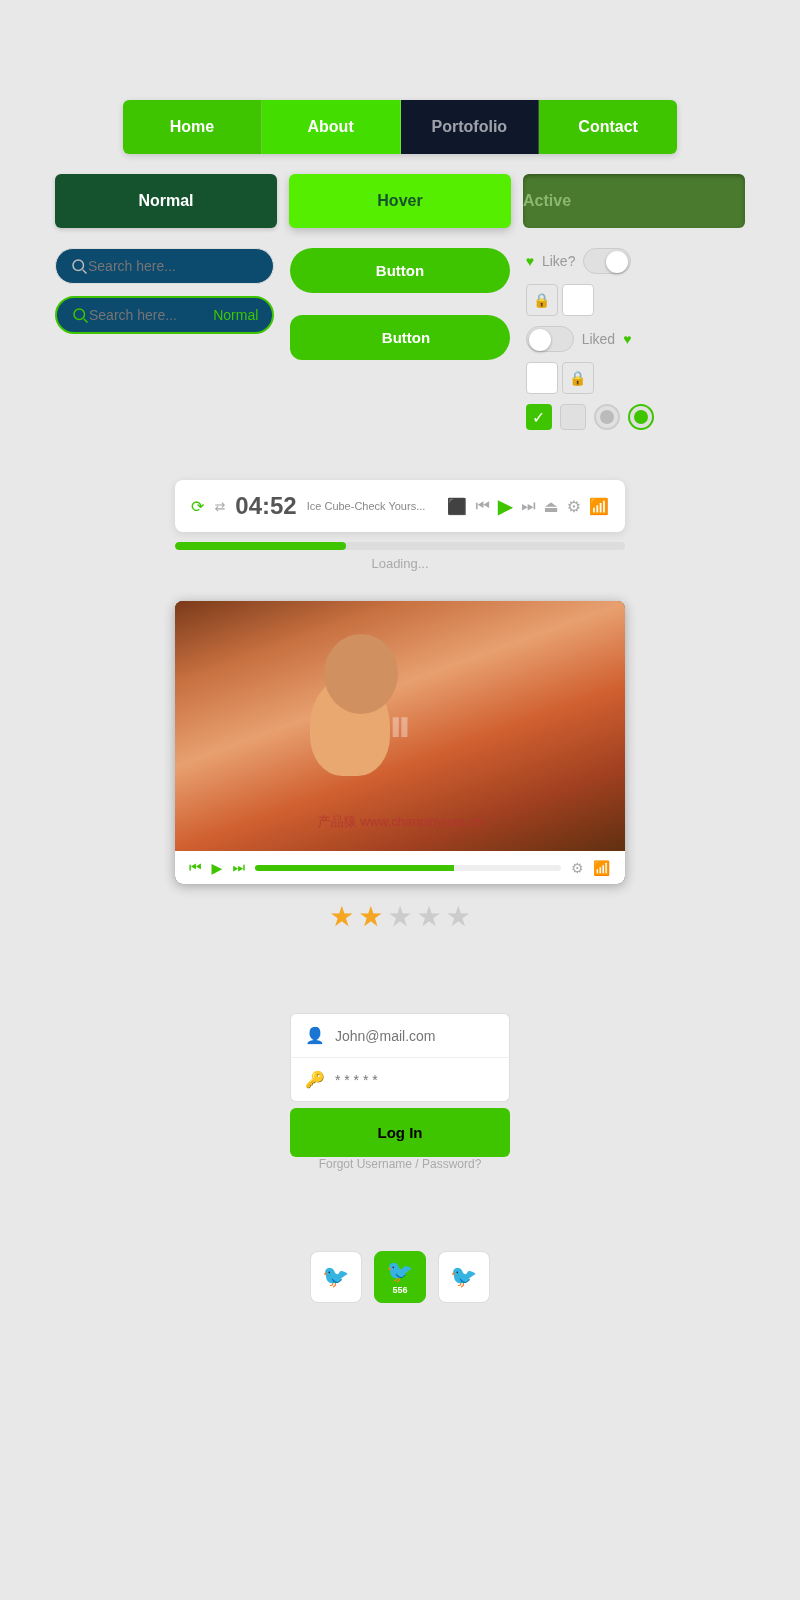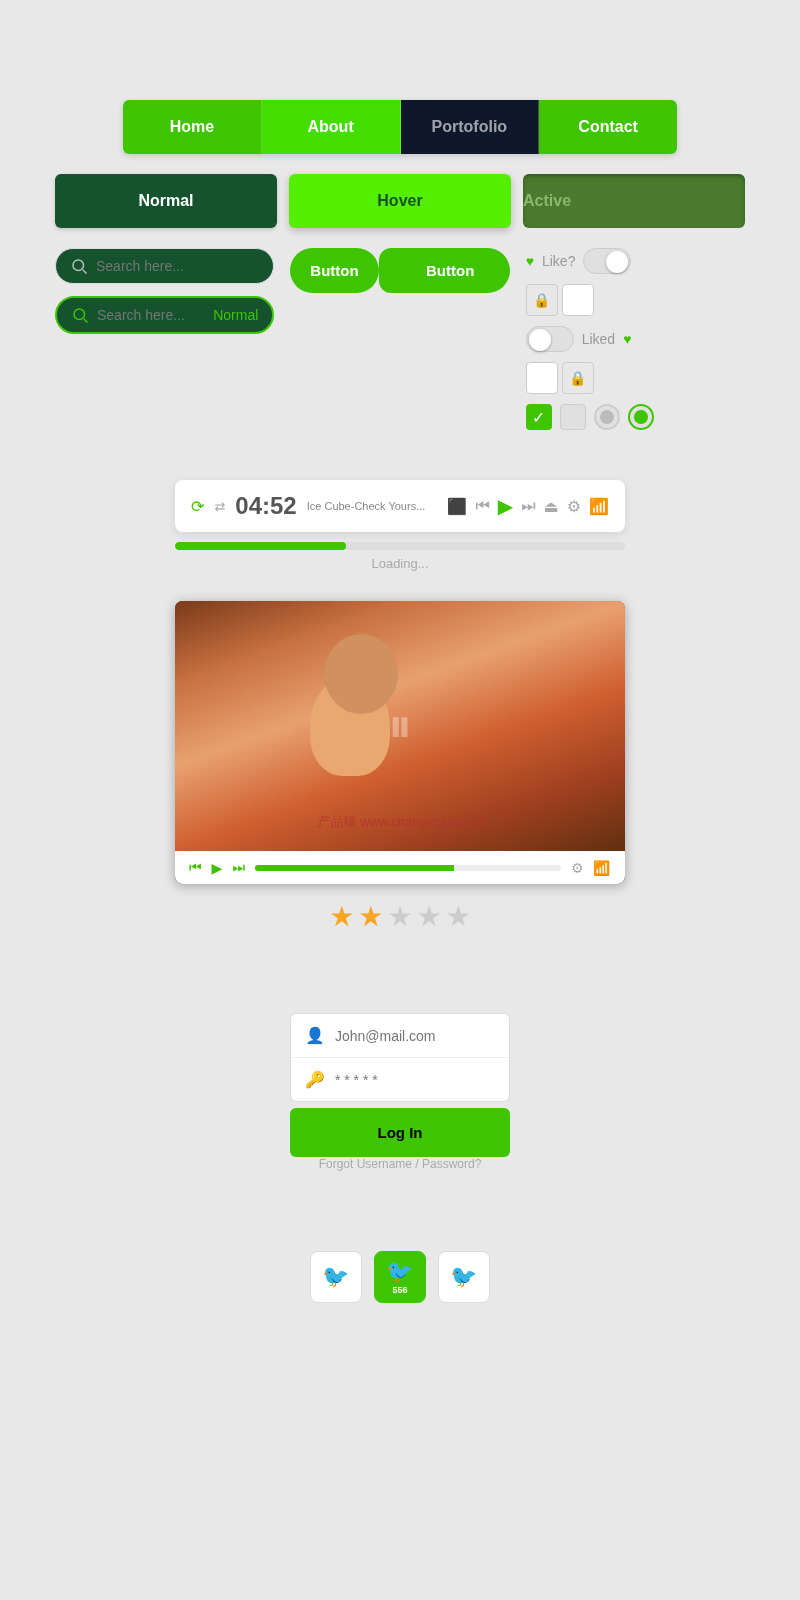--- a/index.html
+++ b/index.html
@@ -102,25 +102,24 @@
     
     .search-col {
       display: flex;
       flex-direction: column;
       gap: 12px;
       flex: 1;
     }
     .search-box {
       display: flex;
       align-items: center;
-      background: #14532d;
+      background: #0c4a6e;
       border: 1px solid #ddd;
       border-radius: 25px;
       padding: 8px 14px;
-      gap: 8px;
     }
     .search-box.active-search {
       border: 2px solid #3ec500;
     }
     .search-icon-svg {
       width: 18px;
       height: 18px;
       color: #bbb;
       flex-shrink: 0;
     }
@@ -135,22 +134,22 @@
       background: transparent;
       width: 100%;
     }
     .search-input.active-text {
       color: #3ec500;
     }
 
     
     .pill-col {
       display: flex;
-      flex-direction: row;
-      gap: 0;
+      flex-direction: column;
+      gap: 22px;
       flex: 1;
     }
     .pill-btn {
       background: #3ec500;
       color: #fff;
       border: none;
       border-radius: 30px;
       padding: 14px 20px;
       font-size: 15px;
       font-weight: bold;

